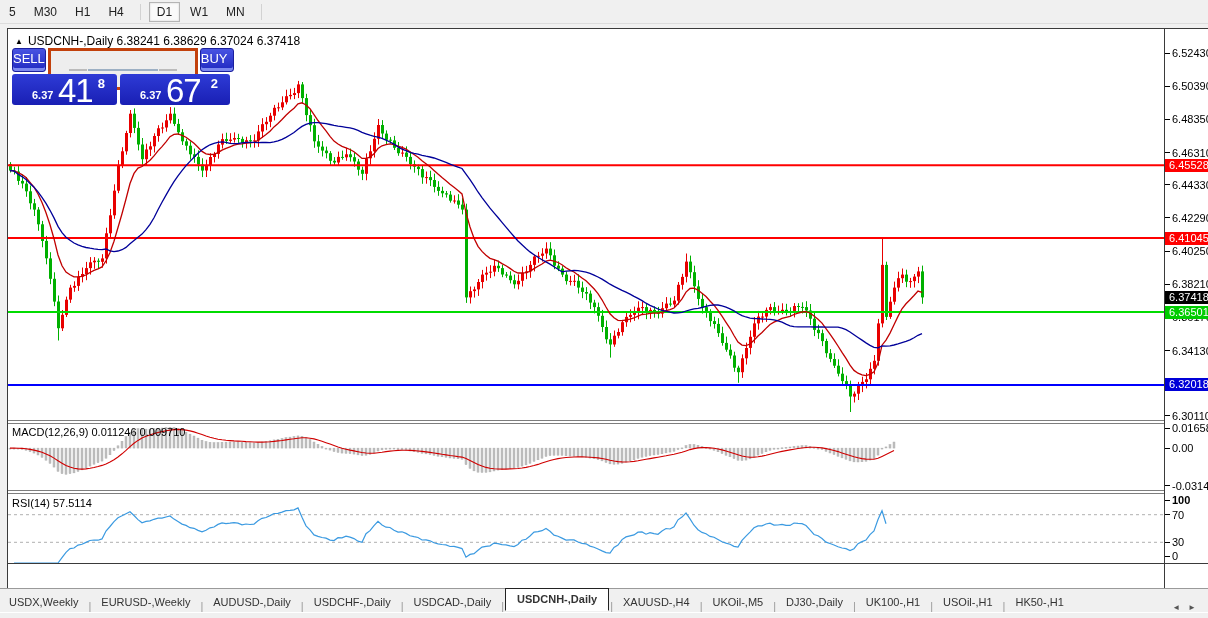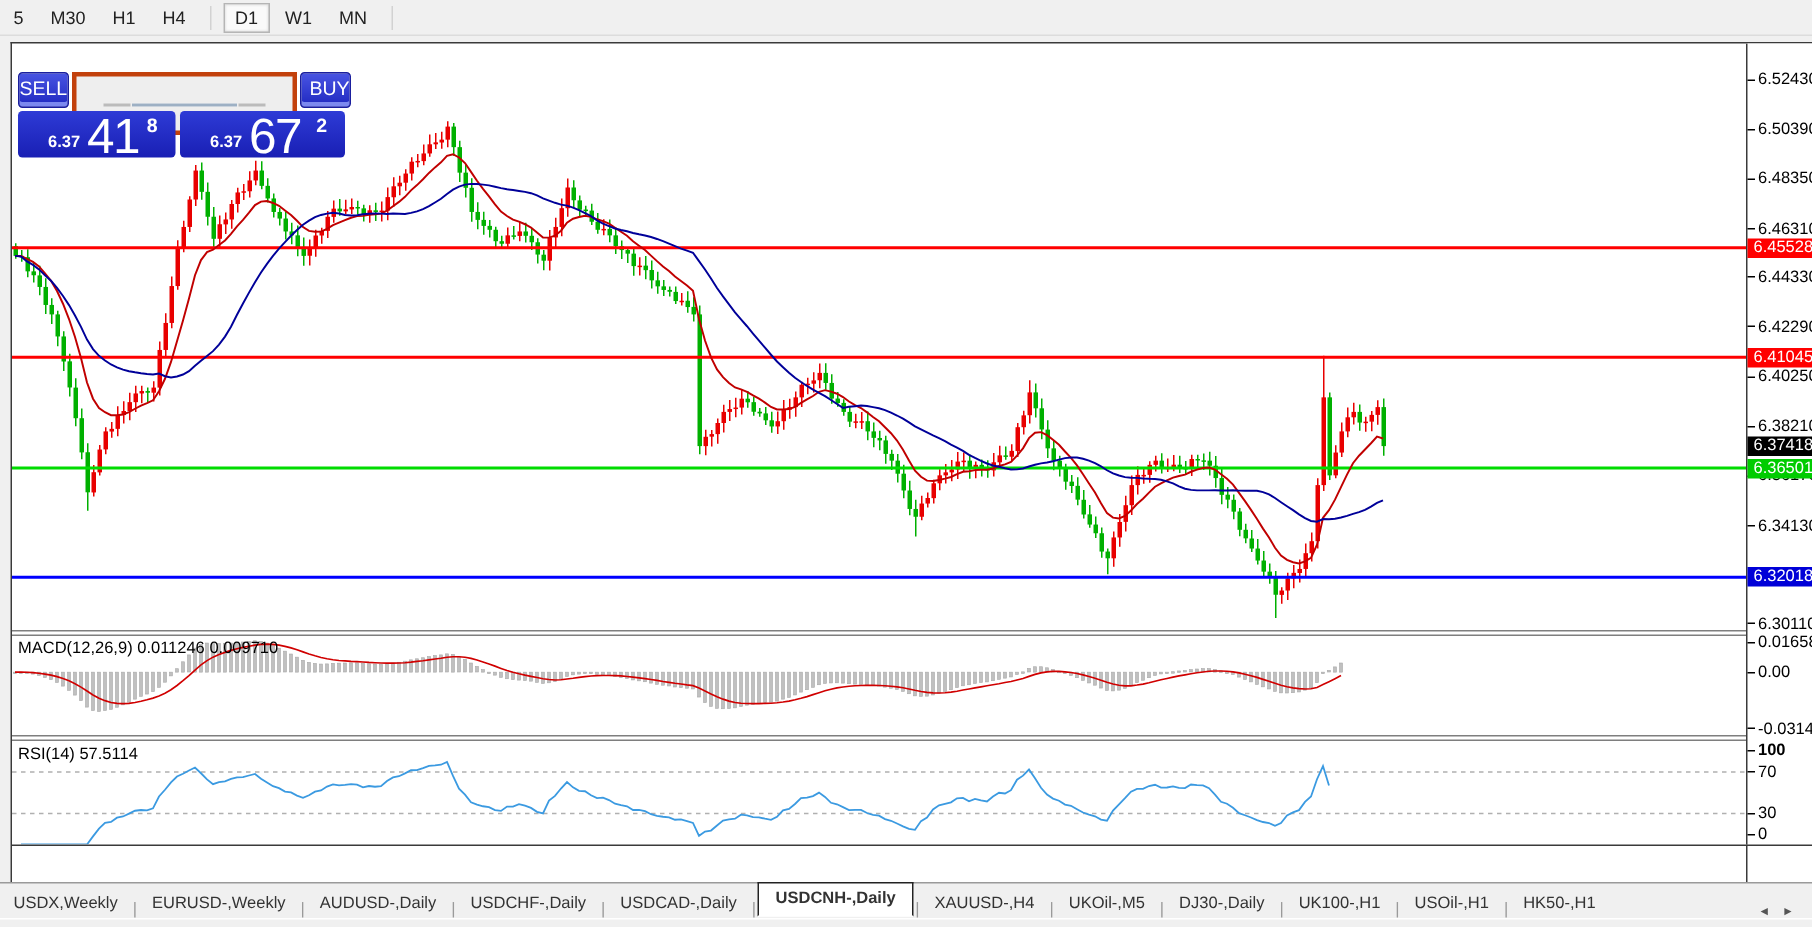--- a/index.html
+++ b/index.html
@@ -33,21 +33,21 @@
                border-left:1px solid #3a3a3a;border-top:1px solid #3a3a3a;box-sizing:border-box}
   
   .dates{position:absolute;left:0;top:534px;width:1156px;height:26px;background:#fff;
          border-top:1px solid #3a3a3a;box-sizing:border-box;font-size:11px}
   
   .ohlc{position:absolute;left:7px;top:5px;font-size:12px;color:#000;z-index:6;white-space:nowrap}
   .ohlc .arrow{font-size:8px;margin-right:5px;vertical-align:1px}
   .tp{position:absolute;left:4px;top:19px;width:222px;z-index:6}
   .tp-row1{display:flex;height:24px;align-items:stretch}
   .bluebtn{background:linear-gradient(#4854e2,#1f28c0);border:1px solid #1a1f9e;border-radius:3px;
-           color:#fff;font-size:13px;text-align:right;line-height:20px;
+           color:#fff;font-size:13px;text-align:left;line-height:20px;
            box-shadow:inset 0 -3px 0 #7c89ef}
   .sellbtn{width:46px}
   .buybtn{width:50px}
   .volgrp{display:flex;margin:0 2px;border:3px solid #c2410c;background:#eee;padding:18px;box-sizing:border-box}
   .spin{width:18px;background:linear-gradient(#fbfbfb,#e3e3e3);border:1px solid #bbb;color:#5f6fd0;
         font-size:7px;text-align:center;line-height:18px;box-sizing:border-box}
   .vol{width:70px;border:1px solid #9db0c4;text-align:right;font-size:13px;padding:0 5px;margin:0 1px;
        font-family:"Liberation Sans",sans-serif;box-sizing:border-box}
   .tp-row2{display:flex;margin-top:2px;height:31px}
   .bigbox{background:linear-gradient(#2e3bd6,#191fb4);border-radius:3px;color:#fff;position:relative}
@@ -555,20 +555,23 @@
       </svg>
     <svg id="rsi-svg" width="1156" height="69">
         <line x1="0" y1="20.7" x2="1156" y2="20.7" stroke="#b0b0b0" stroke-width="1" stroke-dasharray="3 3"></line>
         <line x1="0" y1="48.3" x2="1156" y2="48.3" stroke="#b0b0b0" stroke-width="1" stroke-dasharray="3 3"></line>
         <polyline points="6,69.0 10,69.0 14,69.0 18,69.0 22,69.0 26,69.0 30,69.0 34,69.0 38,69.0 42,69.0 46,69.0 50,69.0 54,63.6 58,58.4 62,54.6 66,54.0 70,51.1 74,50.3 78,48.4 82,46.5 86,46.0 90,46.2 94,44.9 98,37.0 102,32.5 106,27.6 110,23.7 114,21.8 118,19.7 122,17.7 126,21.5 130,25.6 134,28.8 138,27.4 142,26.9 146,25.3 150,24.2 154,24.1 158,23.0 162,22.0 166,25.1 170,27.6 174,30.1 178,31.4 182,33.7 186,34.3 190,36.4 194,37.9 198,36.2 202,33.8 206,33.0 210,30.4 214,28.9 218,29.6 222,29.2 226,28.7 230,29.1 234,30.9 238,30.0 242,30.5 246,30.1 250,26.7 254,24.3 258,23.5 262,21.6 266,19.5 270,19.4 274,18.1 278,16.6 282,16.3 286,15.8 290,13.9 294,23.3 298,31.8 302,35.8 306,40.9 310,42.4 314,43.5 318,44.1 322,46.1 326,46.6 330,43.7 334,43.8 338,42.1 342,43.1 346,44.6 350,47.2 354,48.3 358,39.7 362,36.6 366,31.7 370,27.4 374,30.9 378,33.2 382,33.5 386,36.2 390,38.1 394,37.8 398,39.4 402,41.8 406,42.7 410,43.5 414,46.0 418,45.9 422,46.8 426,48.8 430,49.9 434,50.5 438,50.9 442,52.5 446,52.3 450,53.4 454,54.6 458,63.2 462,60.4 466,59.7 470,56.3 474,53.1 478,52.3 482,51.8 486,49.1 490,49.6 494,50.7 498,50.9 502,51.8 506,52.6 510,50.5 514,46.2 518,45.3 522,42.0 526,38.1 530,37.7 534,36.7 538,34.4 542,37.3 546,41.2 550,42.2 554,44.1 558,46.1 562,45.9 566,45.9 570,48.0 574,49.3 578,49.8 582,52.1 586,53.2 590,55.0 594,56.9 598,58.6 602,59.2 606,53.4 610,51.1 614,45.6 618,42.9 622,41.9 626,40.9 630,38.2 634,37.9 638,40.2 642,38.6 646,39.6 650,40.3 654,37.0 658,34.5 662,35.0 666,32.8 670,25.8 674,23.1 678,19.0 682,24.9 686,31.2 690,35.7 694,38.4 698,39.8 702,42.4 706,43.2 710,45.5 714,47.7 718,49.1 722,50.2 726,52.4 730,53.1 734,46.4 738,42.2 742,38.1 746,33.8 750,31.9 754,31.9 758,30.0 762,29.2 766,31.1 770,31.0 774,30.3 778,31.3 782,31.4 786,29.0 790,29.4 794,29.6 798,31.5 802,35.8 806,40.5 810,41.8 814,44.5 818,48.1 822,49.5 826,51.0 830,52.7 834,54.0 838,54.7 842,56.5 846,54.7 850,49.7 854,47.6 858,46.1 862,40.6 866,37.0 870,25.5 874,16.7 878,29.7" fill="none" stroke="#3b9ae1" stroke-width="1.2"></polyline>
       </svg>
 
     <div class="ind-label" style="top:397px" id="macd-label">MACD(12,26,9) 0.011246 0.009710</div>
     <div class="ind-label" style="top:468px" id="rsi-label">RSI(14) 57.5114</div>
 
+    <div class="ohlc">
+      <span class="arrow">▲</span><span id="ohlc-text">USDCNH-,Daily 6.38241 6.38629 6.37024 6.37418</span>
+    </div>
 
     <div class="tp">
       <div class="tp-row1">
         <div class="bluebtn sellbtn">SELL</div>
         <div class="volgrp">
           <div class="spin">▼</div>
           <input class="vol" value="0.50" style="">
           <div class="spin">▲</div>
         </div>
         <div class="bluebtn buybtn">BUY</div>

